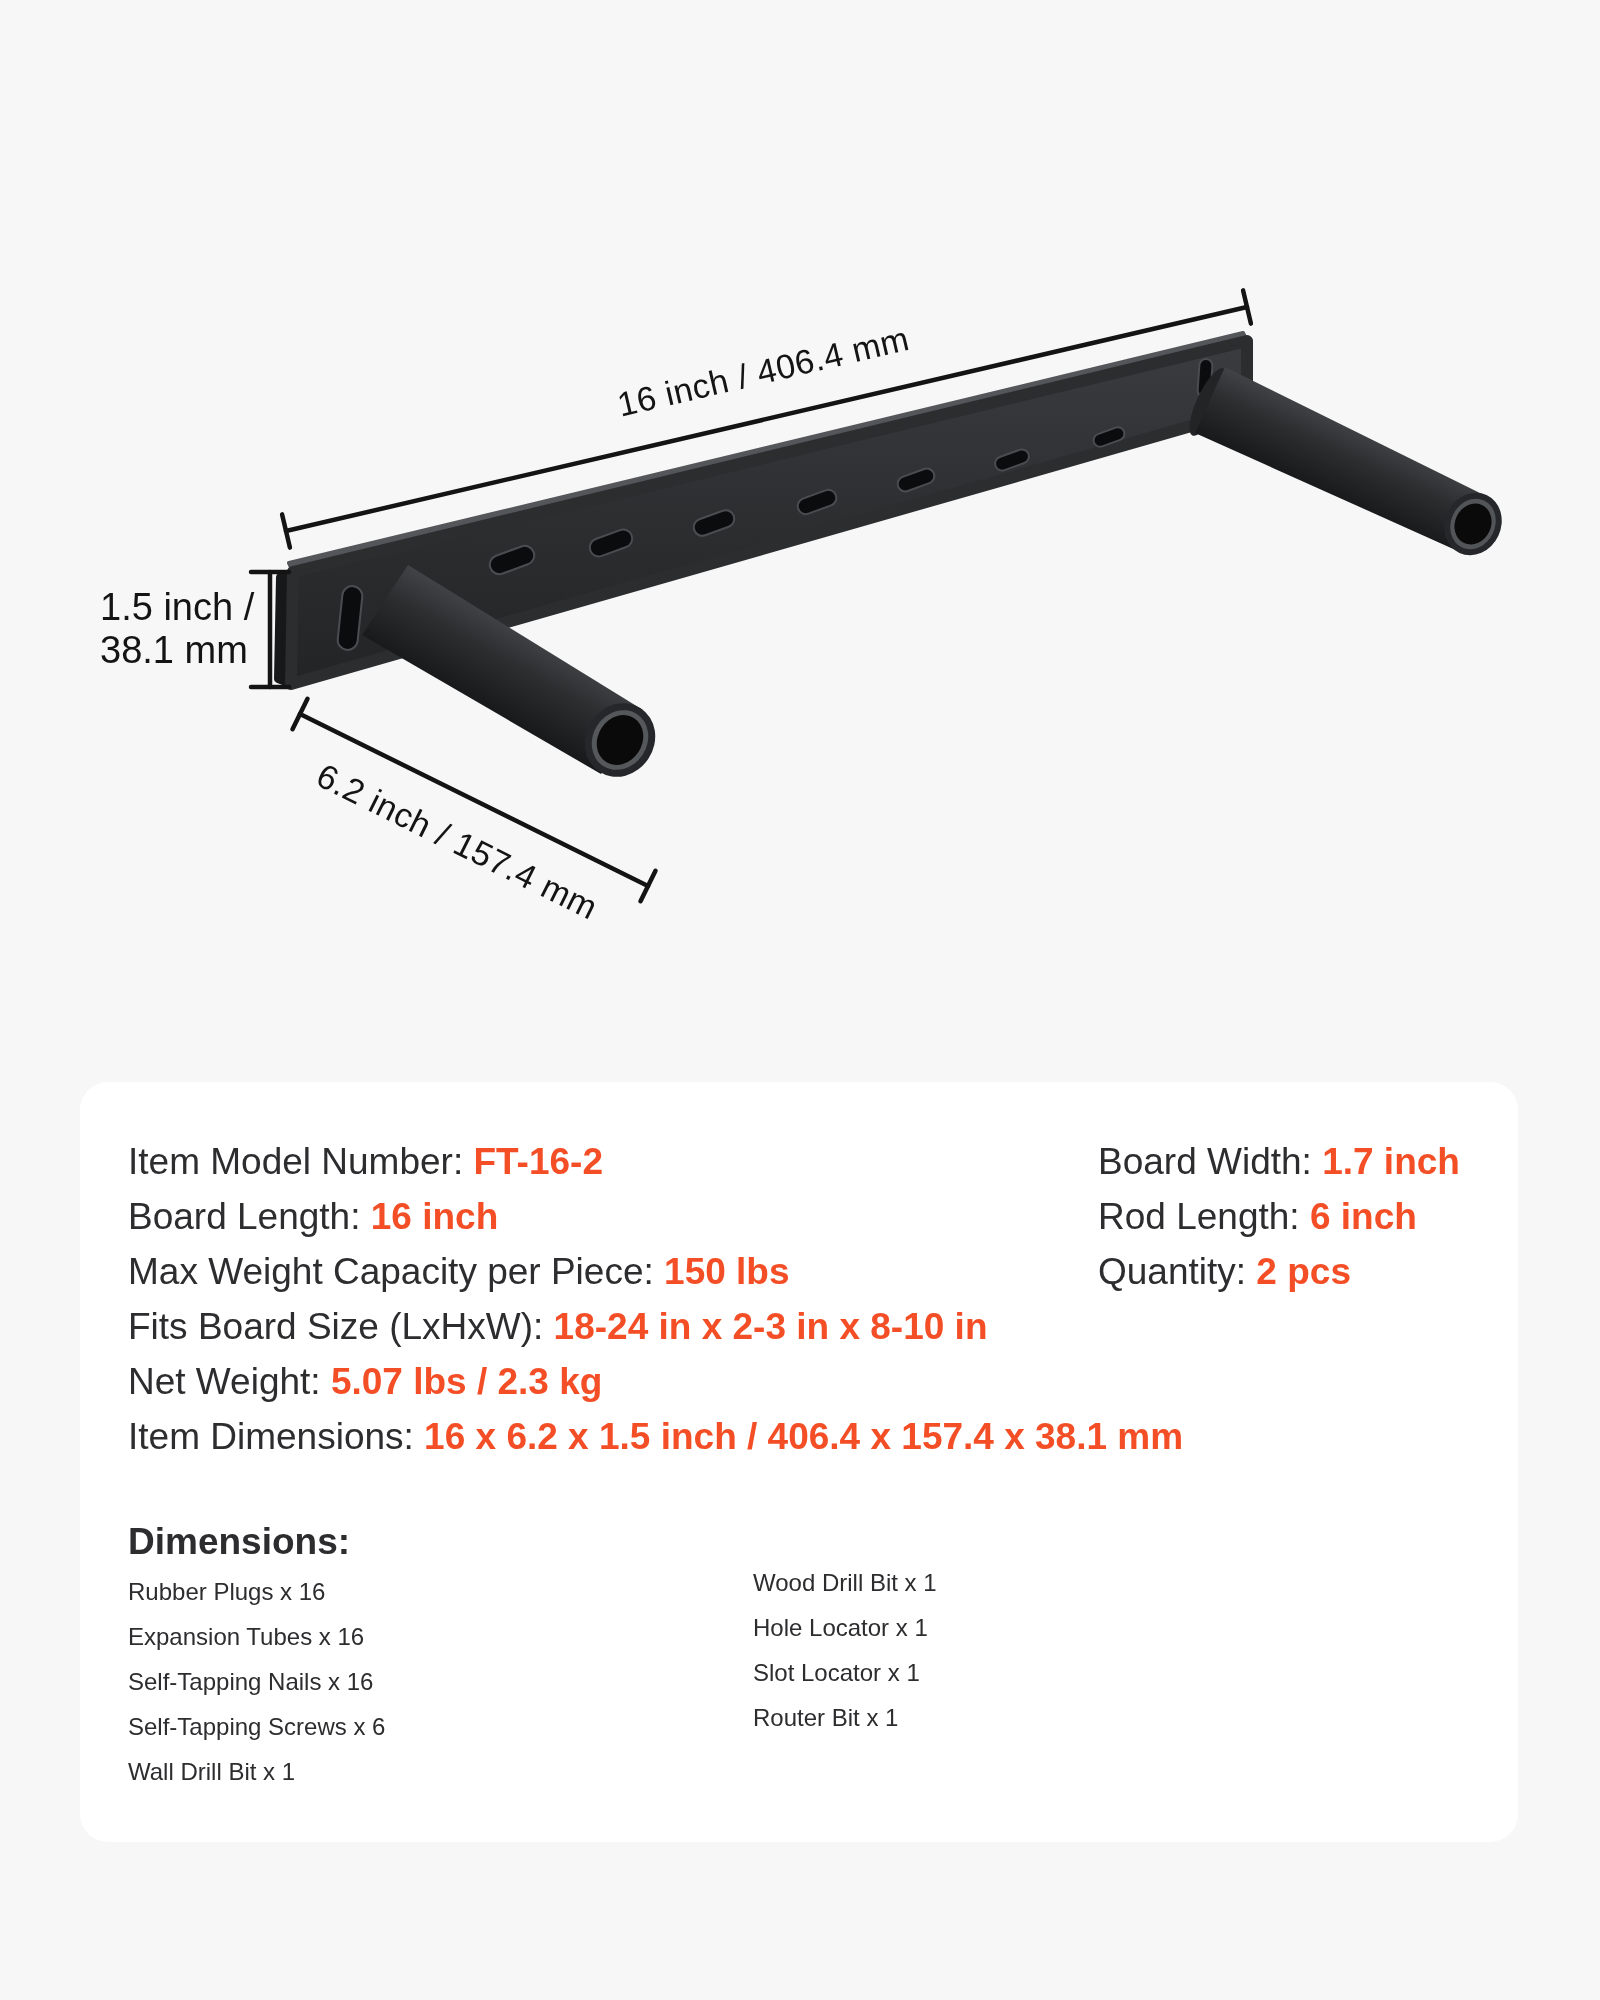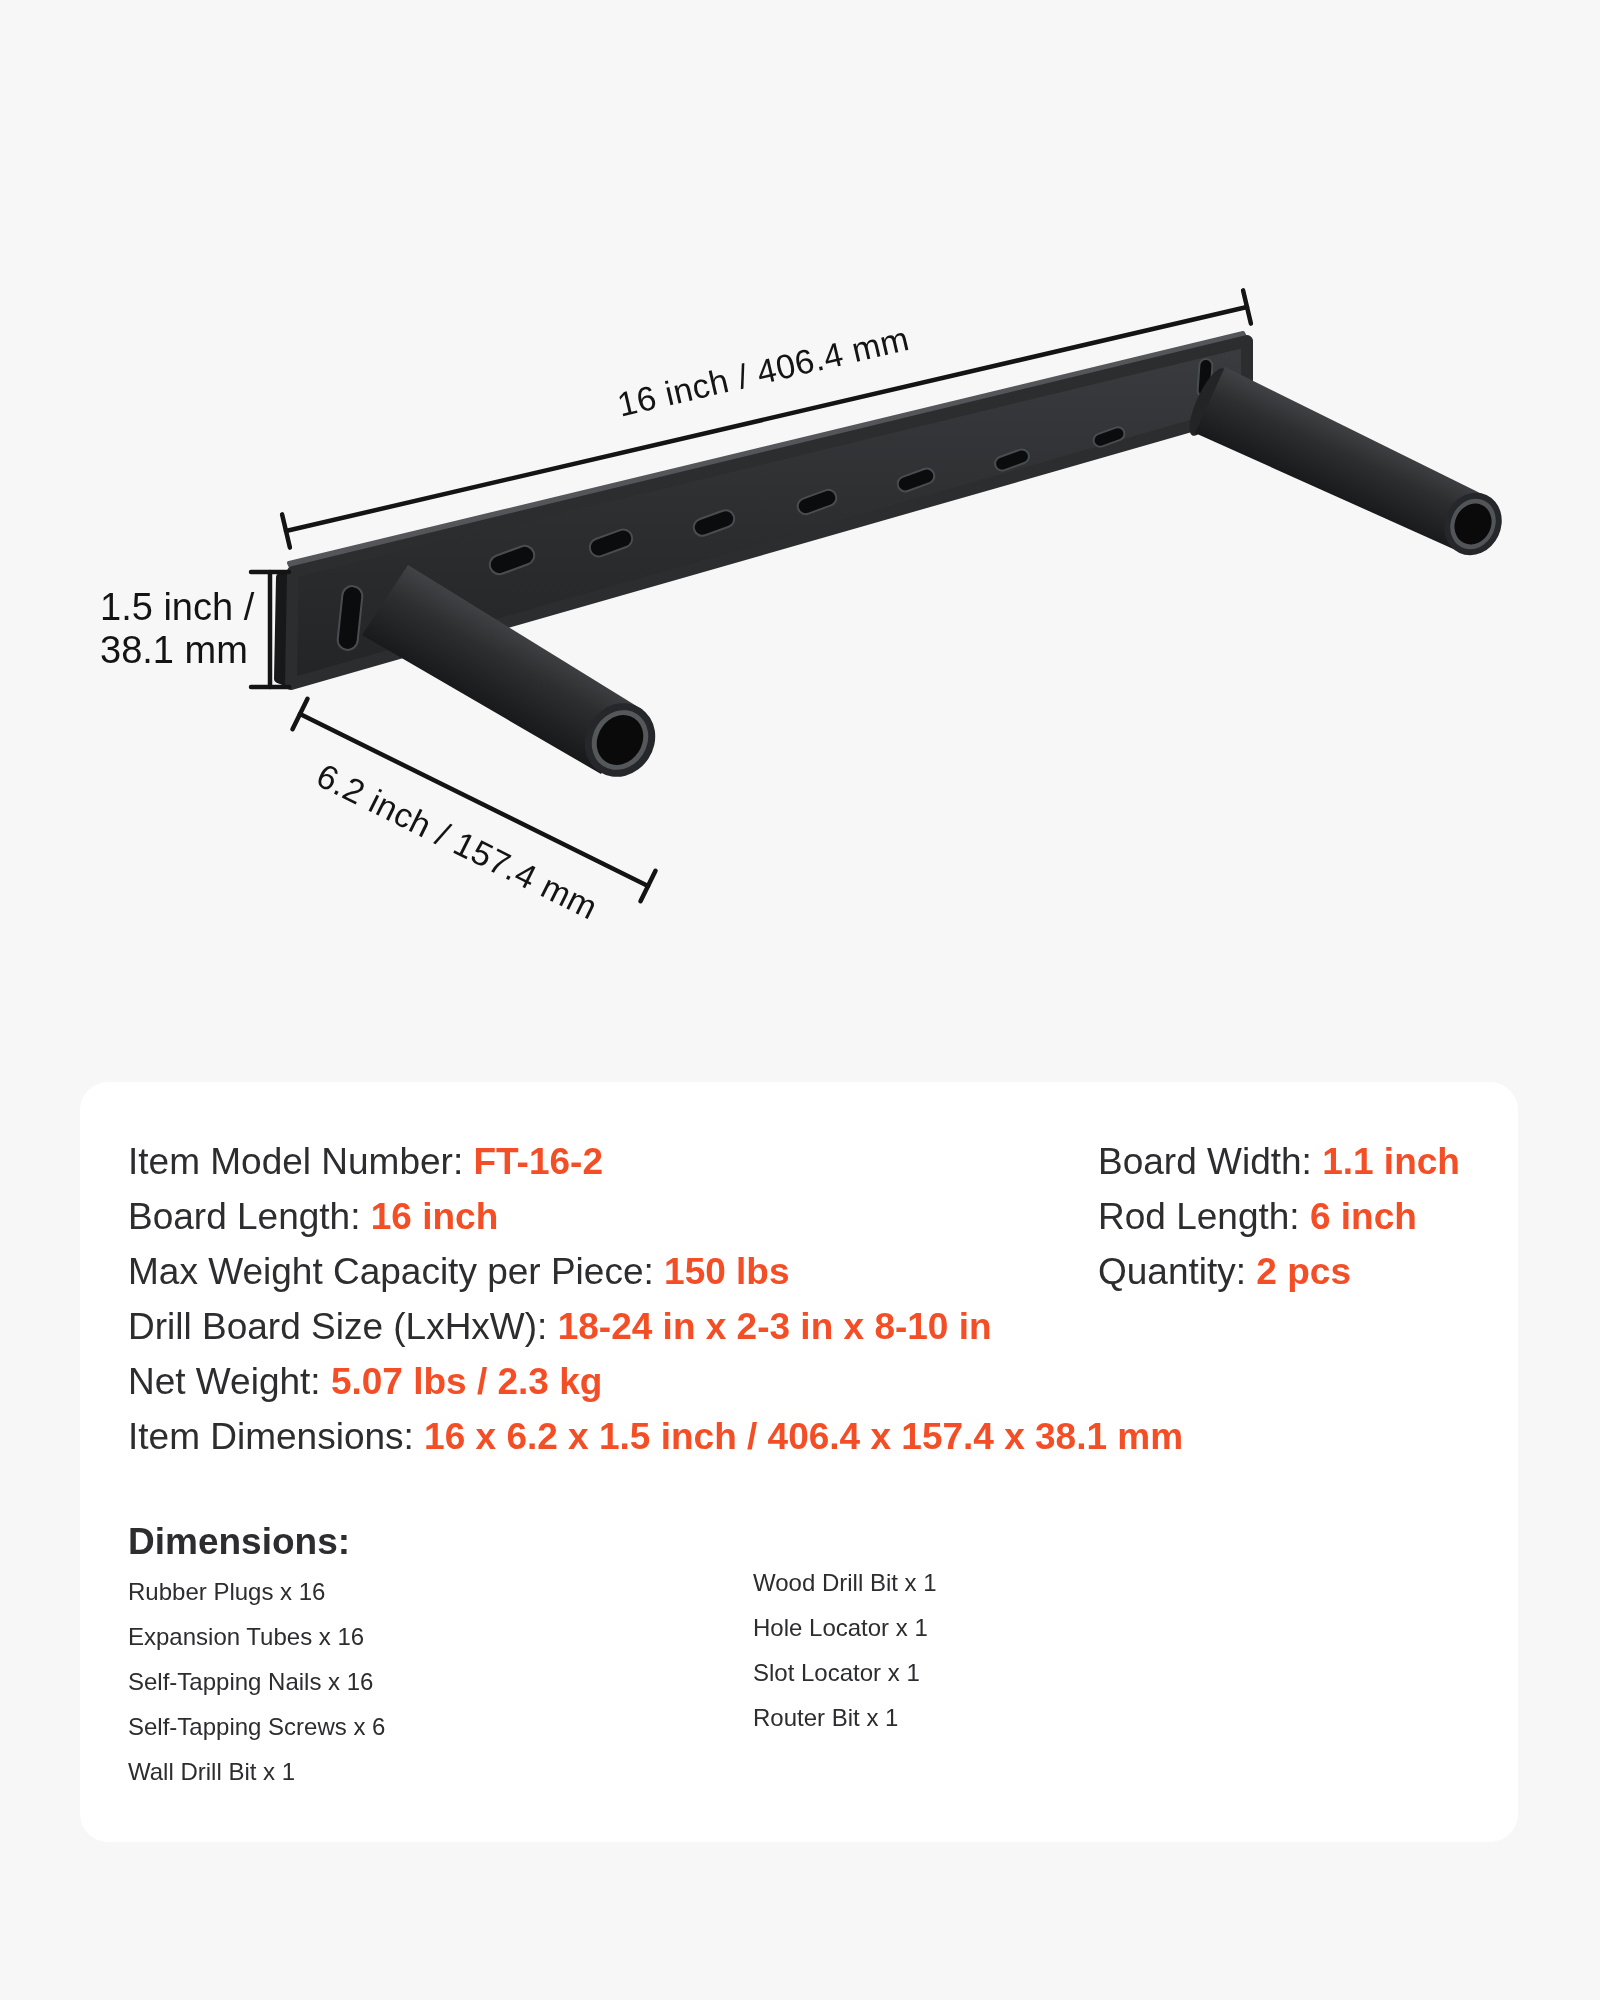--- a/index.html
+++ b/index.html
@@ -109,26 +109,26 @@
     <text class="dim-label-side" x="100" y="663">38.1 mm</text>
     <text class="dim-label-big" x="452" y="852" text-anchor="middle" transform="rotate(26.3 452 852)">6.2 inch / 157.4 mm</text>
   </svg>
 </div>
 
 <div class="card">
   <div class="spec-col spec-col-left">
     <div class="spec-row"><span class="spec-label">Item Model Number: </span><span class="spec-value">FT-16-2</span></div>
     <div class="spec-row"><span class="spec-label">Board Length: </span><span class="spec-value">16 inch</span></div>
     <div class="spec-row"><span class="spec-label">Max Weight Capacity per Piece: </span><span class="spec-value">150 lbs</span></div>
-    <div class="spec-row"><span class="spec-label">Drill Board Size (LxHxW): </span><span class="spec-value">18-24 in x 2-3 in x 8-10 in</span></div>
+    <div class="spec-row"><span class="spec-label">Fits Board Size (LxHxW): </span><span class="spec-value">18-24 in x 2-3 in x 8-10 in</span></div>
     <div class="spec-row"><span class="spec-label">Net Weight: </span><span class="spec-value">5.07 lbs / 2.3 kg</span></div>
     <div class="spec-row"><span class="spec-label">Item Dimensions: </span><span class="spec-value">16 x 6.2 x 1.5 inch / 406.4 x 157.4 x 38.1 mm</span></div>
   </div>
   <div class="spec-col spec-col-right">
-    <div class="spec-row"><span class="spec-label">Board Width: </span><span class="spec-value">1.1 inch</span></div>
+    <div class="spec-row"><span class="spec-label">Board Width: </span><span class="spec-value">1.7 inch</span></div>
     <div class="spec-row"><span class="spec-label">Rod Length: </span><span class="spec-value">6 inch</span></div>
     <div class="spec-row"><span class="spec-label">Quantity: </span><span class="spec-value">2 pcs</span></div>
   </div>
 
   <div class="acc-heading">Dimensions:</div>
   <div class="acc-col acc-col-1">
     <span class="acc-item">Rubber Plugs x 16</span>
     <span class="acc-item">Expansion Tubes x 16</span>
     <span class="acc-item">Self-Tapping Nails x 16</span>
     <span class="acc-item">Self-Tapping Screws x 6</span>

